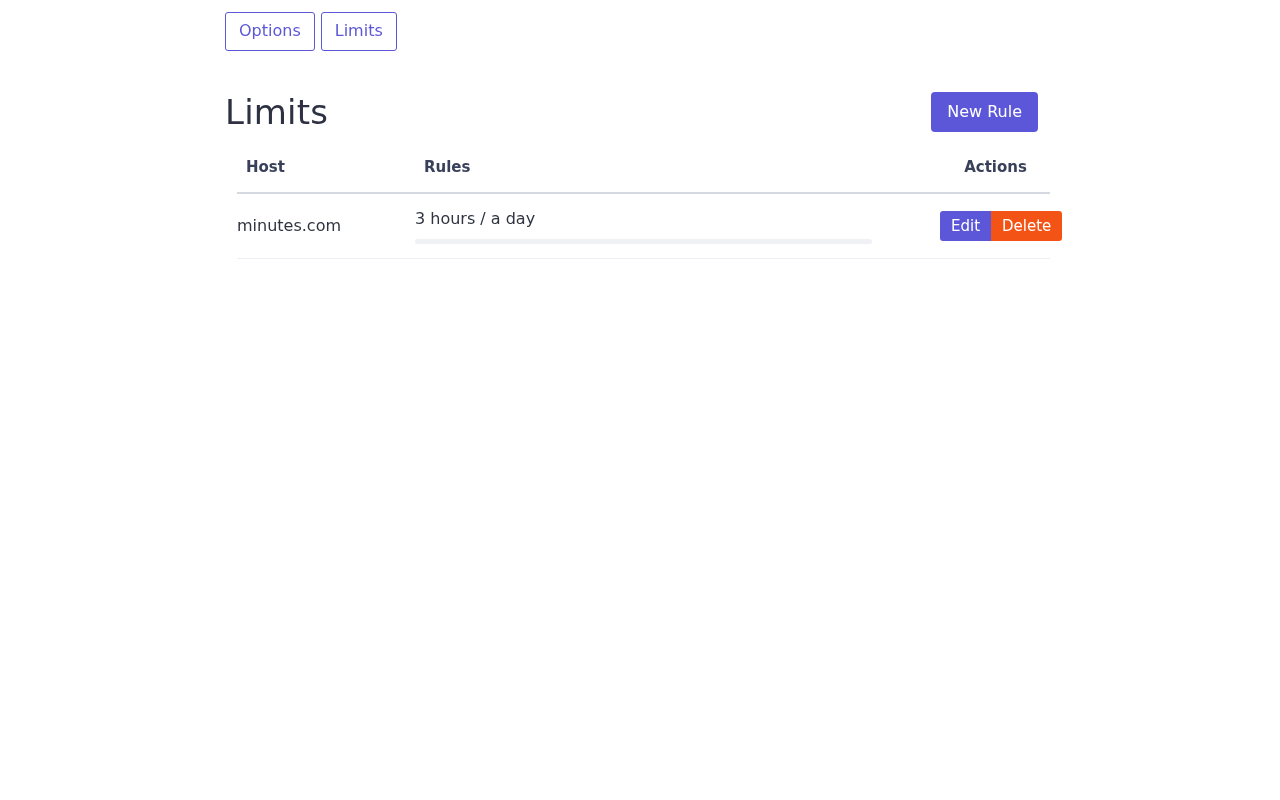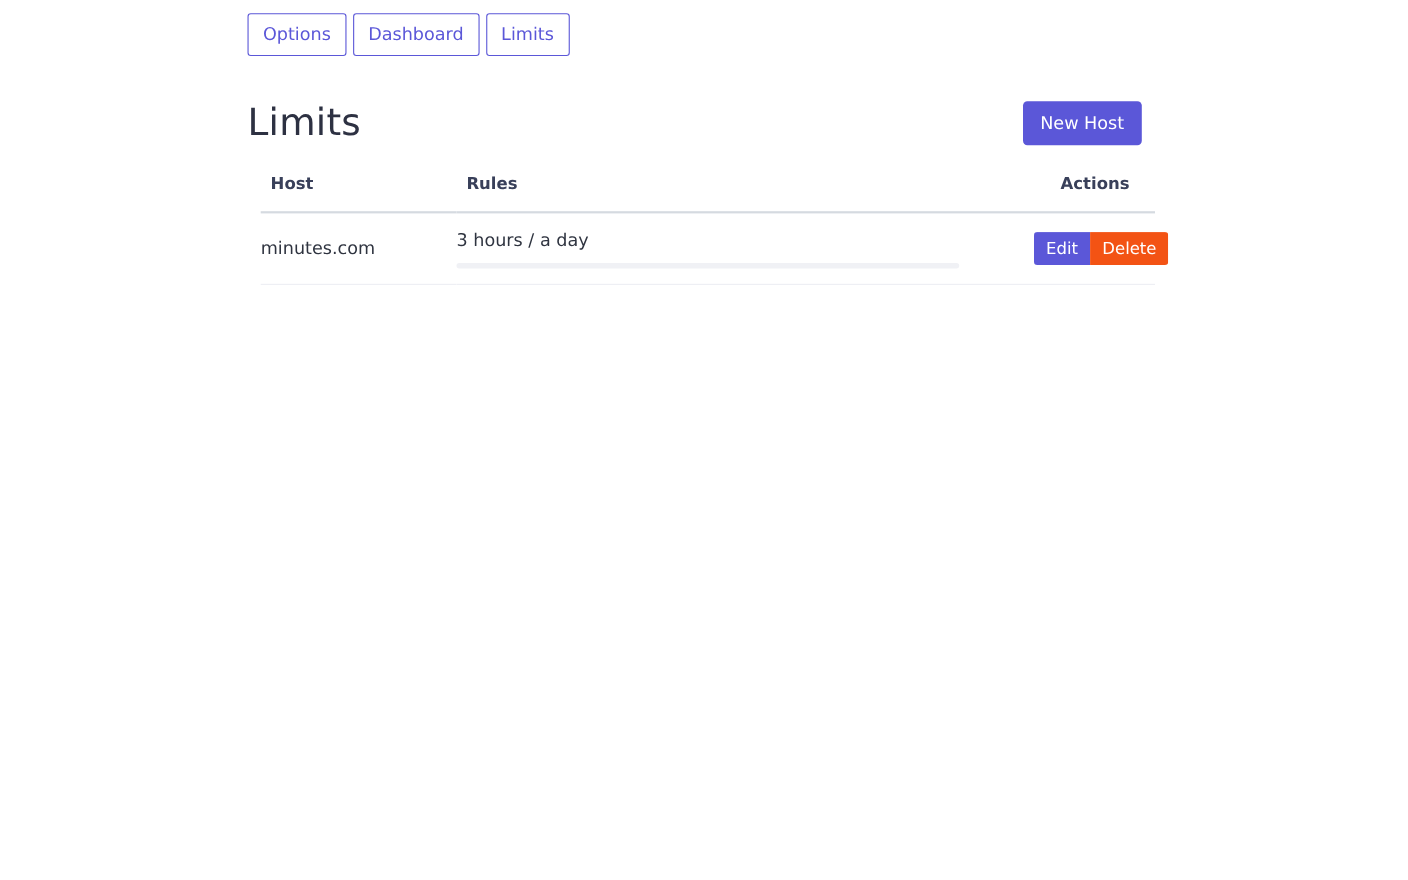--- a/index.html
+++ b/index.html
@@ -177,29 +177,28 @@
   .btn-edit   { background: #5b57d8; }
   .btn-delete { background: #f35314; }
 </style>
 </head>
 <body>
 
 <div class="page">
 
   <nav class="nav">
     <a class="nav-tab">Options</a>
-    <a class="nav-tab">Dashboard</a>
     <a class="nav-tab">Limits</a>
   </nav>
 
   <div class="content">
 
     <div class="title-row">
       <h1 class="page-title">Limits</h1>
-      <button class="new-rule-btn">New Host</button>
+      <button class="new-rule-btn">New Rule</button>
     </div>
 
     <table class="limits-table">
       <thead>
         <tr>
           <th class="col-host">Host</th>
           <th class="col-rules">Rules</th>
           <th class="col-actions">Actions</th>
         </tr>
       </thead>

